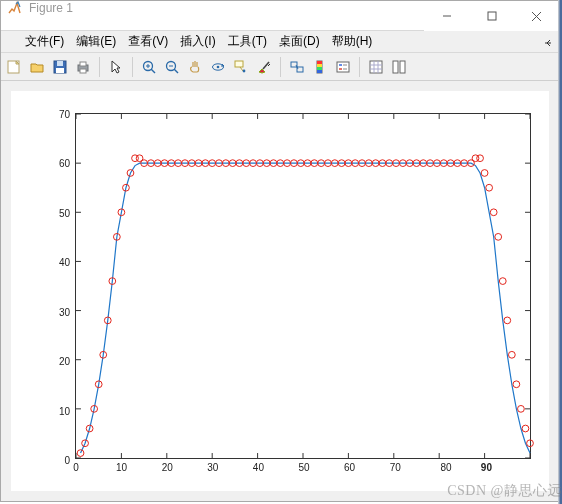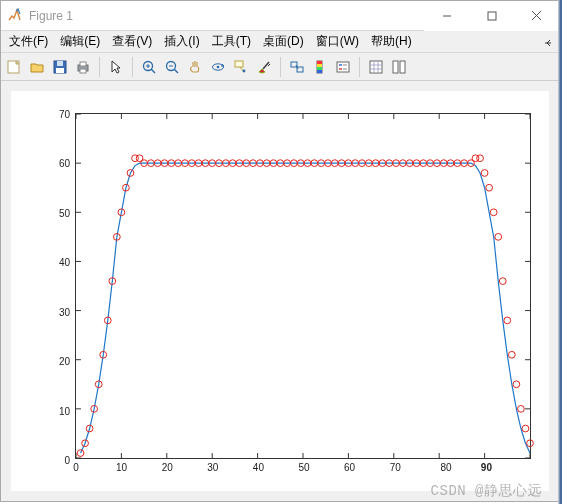--- a/index.html
+++ b/index.html
@@ -19,21 +19,21 @@
     background: #f0f0f0;
     display: flex;
     flex-direction: column;
     position: relative;
   }
   
   .titlebar {
     height: 30px;
     background: #fff;
     display: flex;
-    align-items: center;
+    align-items: flex-start;
     padding: 0 0 0 6px;
     position: relative;
     border-bottom: 1px solid #d9d9d9;
     color: #888;
   }
   .app-icon {
     width: 16px; height: 16px;
     margin-right: 6px;
     display: inline-block;
   }
@@ -52,21 +52,21 @@
     top: 36px;
     width: 10px; height: 10px;
     display: flex; align-items:center; justify-content:center;
   }
   
   .menubar {
     height: 22px;
     background: #f0f0f0;
     display: flex;
     align-items: center;
-    padding: 0 2px;
+    padding: 0 18px;
     border-bottom: 1px solid #d9d9d9;
     font-size: 12px;
     color: #000;
   }
   .menu-item { padding: 2px 6px; cursor: default; }
   
   .toolbar {
     height: 28px;
     background: #f0f0f0;
     display: flex;
@@ -115,25 +115,25 @@
   .tick-label {
     position: absolute;
     font-size: 10px;
     color: #222;
     font-family: Arial, sans-serif;
   }
   .ytick { right: 100%; padding-right: 6px; transform: translateY(-50%); text-align: right; width: 28px; }
   .xtick { top: 100%; padding-top: 4px; transform: translateX(-50%); text-align: center; }
   .watermark {
     position: absolute;
-    right: 20px;
+    right: 0;
     bottom: 4px;
     font-size: 14px;
     color: rgba(120,120,120,0.55);
-    font-family: Liberation Mono, monospace;
+    font-family: Liberation Serif, serif;
     letter-spacing: 0.5px;
   }
   .right-edge {
     position: absolute;
     right: 0; top: 0; bottom: 0; width: 4px;
     background: linear-gradient(90deg, #d9d9d9, #4a6b9c 60%);
   }
 </style>
 </head>
 <body>
@@ -174,21 +174,20 @@
       </svg>
   </div>
 
   <div class="menubar">
     <span class="menu-item">文件(F)</span>
     <span class="menu-item">编辑(E)</span>
     <span class="menu-item">查看(V)</span>
     <span class="menu-item">插入(I)</span>
     <span class="menu-item">工具(T)</span>
     <span class="menu-item">桌面(D)</span>
-    <span class="menu-item">窗口(W)</span>
     <span class="menu-item">帮助(H)</span>
   </div>
 
   <div class="toolbar">
     <div class="tbtn">
       <svg width="16" height="16">
           <rect x="2" y="2" width="11" height="12" fill="#fff" stroke="#b5a36a"></rect>
           <path d="M10 2 L13 5 L10 5 Z" fill="#f2e487" stroke="#b5a36a"></path>
         </svg>
     </div>

